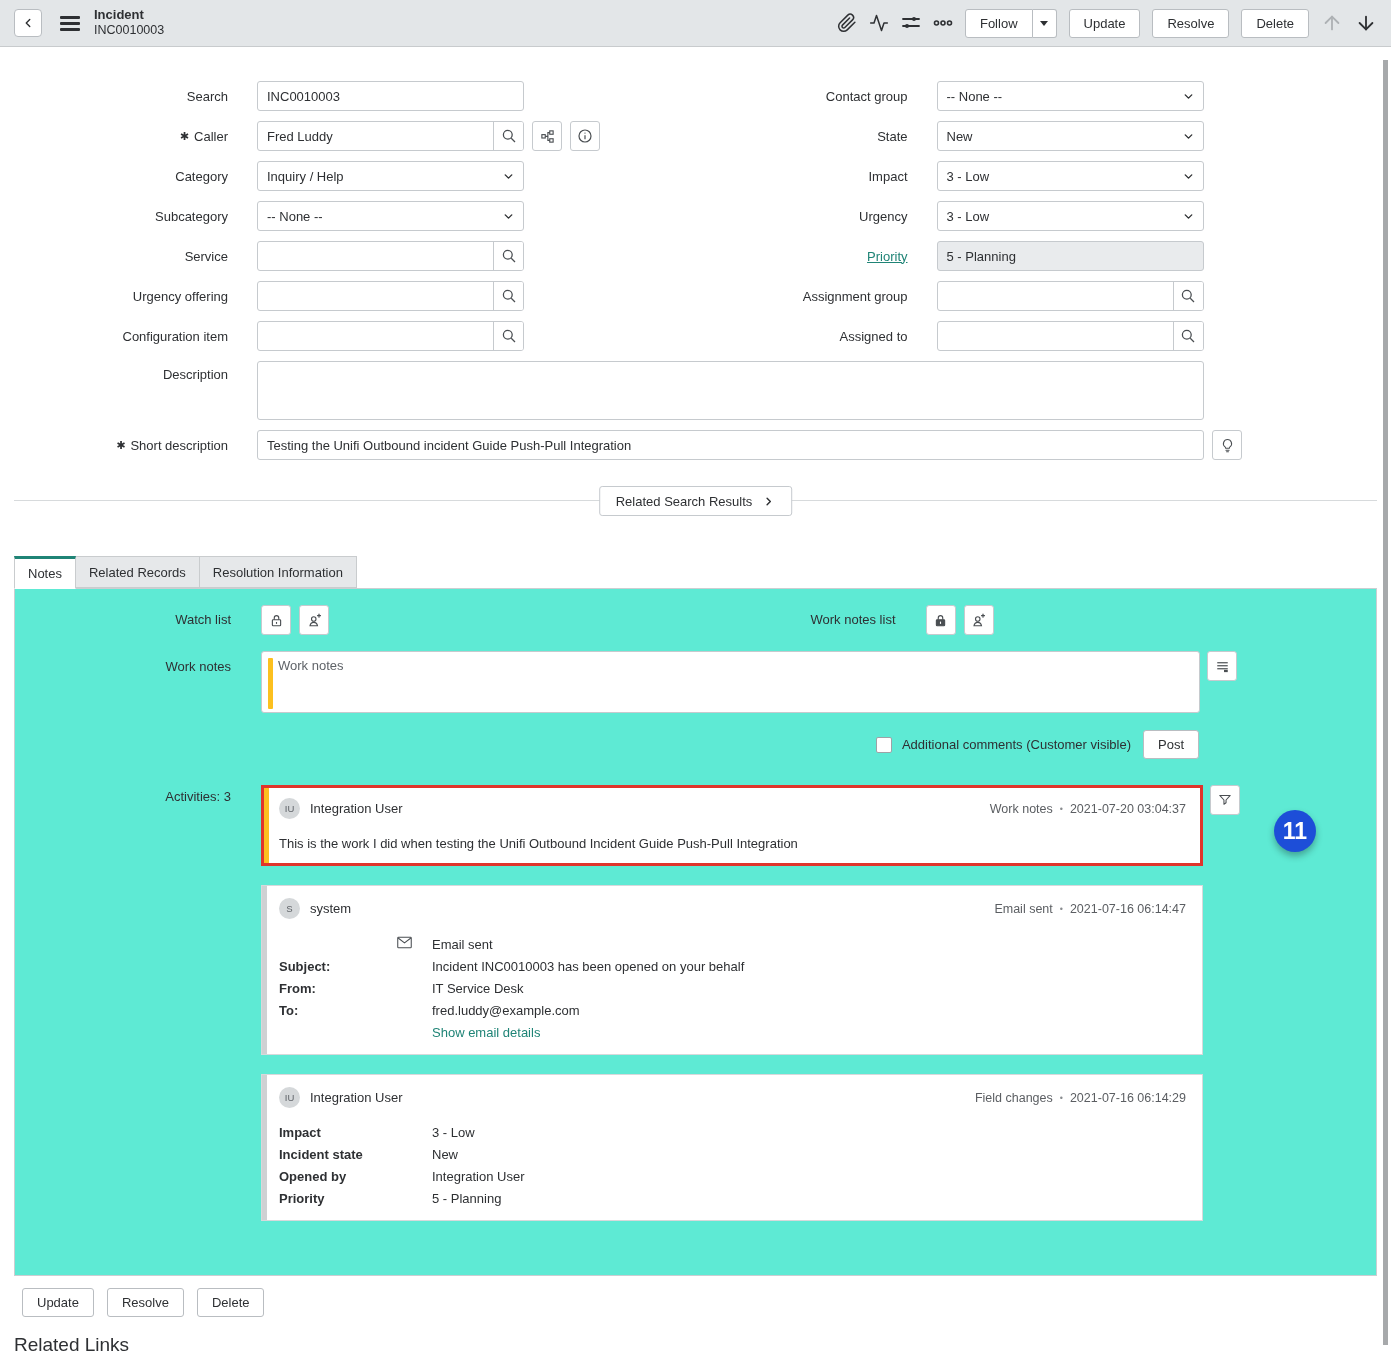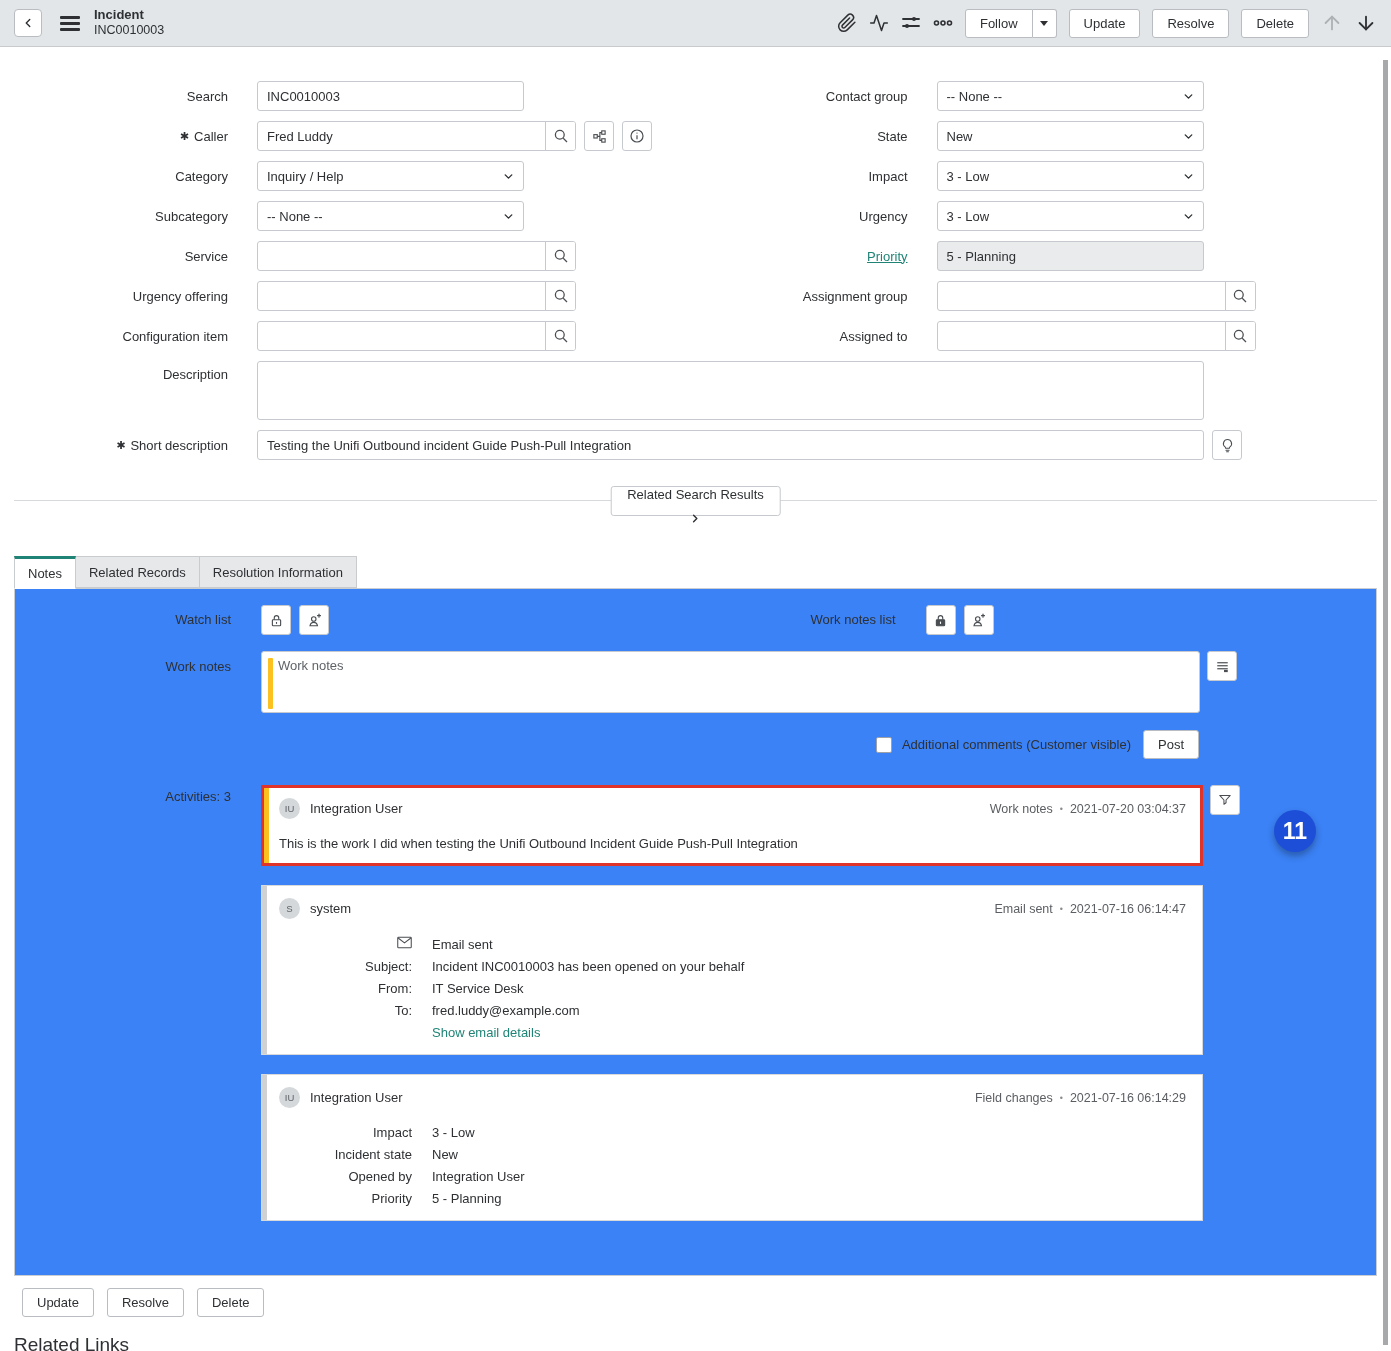--- a/index.html
+++ b/index.html
@@ -47,21 +47,21 @@
   .col-right .flabel { width:212px; }
   .req { font-size:11px; margin-right:5px; position:relative; top:-1px; }
   .link-label { color:#1f8476; text-decoration:underline; cursor:pointer; }
 
   .tinput {
     height:30px; border:1px solid #c6cace; border-radius:3px; background:#fff;
     font:inherit; color:#2e3033; padding:0 9px; width:267px;
   }
   .igroup {
     display:flex; align-items:stretch; height:30px; border:1px solid #c6cace; border-radius:3px;
-    background:#fff; width:319px; overflow:hidden;
+    background:#fff; width:267px; overflow:hidden;
   }
   .igroup input { border:none; outline:none; flex:1; min-width:0; font:inherit; color:#2e3033; padding:0 9px; background:transparent; }
   .igroup .seg { width:30px; border-left:1px solid #c6cace; display:flex; align-items:center; justify-content:center; cursor:pointer; background:#fff; }
   .icon-btn {
     width:30px; height:30px; background:#fff; border:1px solid #c6cace; border-radius:3px;
     display:flex; align-items:center; justify-content:center; cursor:pointer; flex:none;
   }
   .sel {
     position:relative; width:267px; height:30px; border:1px solid #c6cace; border-radius:3px;
     background:#fff; display:flex; align-items:center; padding:0 28px 0 9px; cursor:pointer;
@@ -80,36 +80,36 @@
   .align-top .flabel { margin-top:6px; }
   .gap8 { margin-left:8px; }
 
   
   .rs-divider { position:relative; margin:26px 14px 0 14px; height:30px; }
   .rs-divider::before { content:""; position:absolute; left:0; right:0; top:14px; height:1px; background:#d7dadc; }
   .rs-btn {
     position:absolute; left:50%; transform:translateX(-50%); top:0;
     background:#fff; border:1px solid #c6cace; border-radius:3px; height:30px;
     padding:0 16px; font:inherit; color:#2e3033; cursor:pointer;
-    display:flex; align-items:center; gap:10px;flex-direction:column;
+    display:flex; align-items:center; gap:10px;
   }
 
   
   .tabs-wrap { margin:40px 14px 0 14px; }
   .tabstrip { display:flex; position:relative; z-index:2; }
   .tab {
     height:32px; padding:0 13px; display:flex; align-items:center;
     background:#e6e8ea; border:1px solid #c9ccce; border-left:none; cursor:pointer; font-size:13px;
   }
   .tab:first-child { border-left:1px solid #c9ccce; }
   .tab.active {
     background:#fff; border-top:3px solid #1f8476; border-bottom:1px solid #fff;
     margin-bottom:-1px; height:33px;
   }
-  .tabpanel { border:1px solid #cbced1; background:#3b82f6; padding:16px 0 44px 0; min-height:648px; }
+  .tabpanel { border:1px solid #cbced1; background:#5eead4; padding:16px 0 44px 0; min-height:648px; }
 
   .prow { display:flex; margin-bottom:10px; }
   .plabel { width:216px; text-align:right; margin-right:30px; flex:none; }
   .half { display:flex; width:50%; }
   .half.right .plabel { width:200px; }
   .pair-icons { display:flex; gap:8px; }
 
   .wn-wrap { position:relative; width:939px; }
   .wn-ta {
     width:939px; height:62px; border:1px solid #c6cace; border-radius:3px;
@@ -132,21 +132,21 @@
   .card-head { display:flex; align-items:center; }
   .avatar {
     width:21px; height:21px; border-radius:50%; background:#d5d8da; color:#5f6368;
     font-size:9.5px; display:flex; align-items:center; justify-content:center; flex:none;
   }
   .uname { margin-left:10px; }
   .meta { margin-left:auto; display:flex; align-items:center; gap:7px; color:#5b5e62; font-size:12.5px; }
   .meta .dot { font-size:9px; color:#8a8d90; }
   .card-body { margin-top:17px; }
   .erow { display:flex; margin-bottom:7px; align-items:baseline; }
-  .elabel { width:133px; text-align:right; margin-right:20px; color:#2e3033; flex:none; }
+  .elabel { width:133px; margin-right:20px; color:#2e3033; flex:none;font-weight:bold; }
   .elabel svg { margin-left:auto; }
   .teal-link { color:#1f8476; cursor:pointer; }
   .side-col { margin-left:7px; }
 
   
   .footer { margin:12px 14px 0 8px; }
   .footer .btnrow { display:flex; gap:13px; margin-left:14px; }
   .rl-head { font-size:19px; margin:17px 0 0 6px; color:#2e3033; }
 
   

